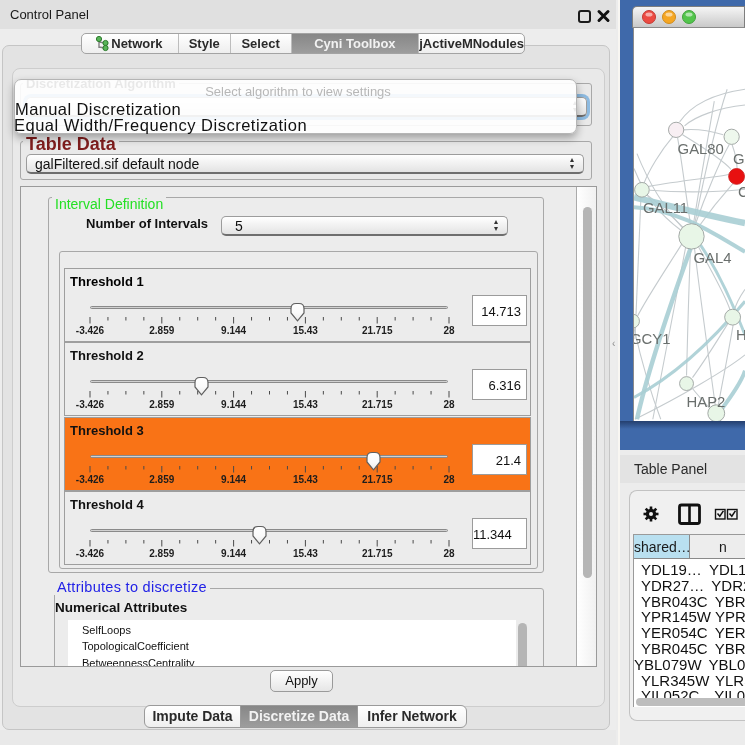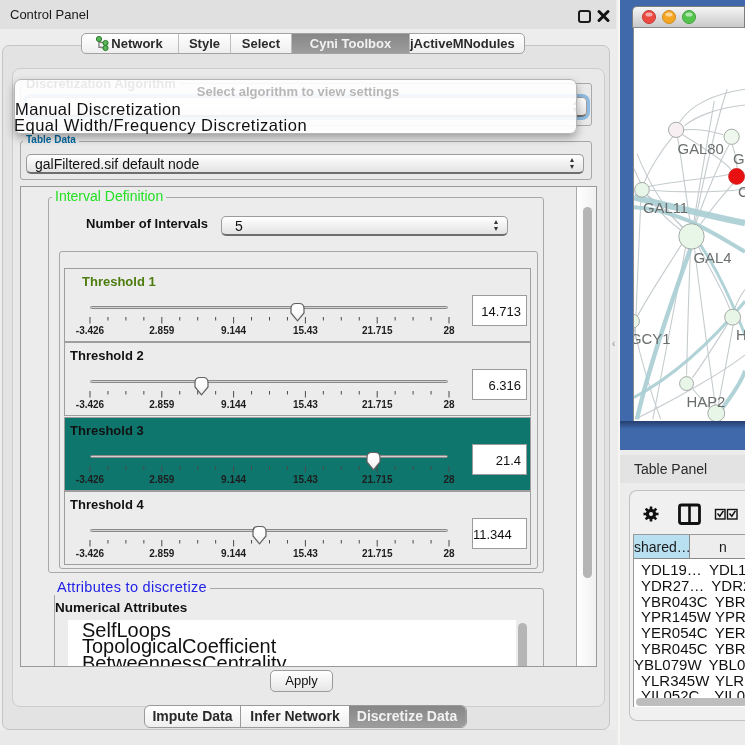--- a/index.html
+++ b/index.html
@@ -16,69 +16,69 @@
   </svg>
 
 <div class="abs" style="left:2px;top:45px;width:608px;height:685px;background:#e3e3e3;border:1px solid #c5c5c5;border-radius:7px"></div>
 
 <div class="abs" style="left:12px;top:68px;width:593px;height:639px;background:#e9e9e9;border:1px solid #cdcdcd;border-radius:8px"></div>
 
 <div class="abs" style="left:81px;top:33px;width:444px;height:21px;border:1px solid #a3a3a3;border-radius:5px;background:linear-gradient(#ffffff,#eeeeee);overflow:hidden;display:flex">
   <div style="width:97px;border-right:1px solid #bdbdbd;text-align:center;font-size:13px;font-weight:bold;color:#2a2a2a;line-height:19px;padding-left:14px">Network</div>
   <div style="width:52px;border-right:1px solid #bdbdbd;text-align:center;font-size:13px;font-weight:bold;color:#2a2a2a;line-height:19px">Style</div>
   <div style="width:61px;border-right:1px solid #bdbdbd;text-align:center;font-size:13px;font-weight:bold;color:#2a2a2a;line-height:19px">Select</div>
-  <div style="width:118px;border-right:1px solid #bdbdbd;text-align:center;font-size:13px;font-weight:bold;color:#f2f2f2;line-height:19px;background:linear-gradient(#878787,#9d9d9d)">Cyni Toolbox</div>
+  <div style="width:128px;border-right:1px solid #bdbdbd;text-align:center;font-size:13px;font-weight:bold;color:#f2f2f2;line-height:19px;background:linear-gradient(#878787,#9d9d9d)">Cyni Toolbox</div>
   <div style="flex:1;text-align:left;font-size:13px;font-weight:bold;color:#2a2a2a;line-height:19px">jActiveMNodules</div>
 </div>
 <svg class="abs" style="left:95px;top:35px" width="16" height="17" viewBox="0 0 16 17">
 <path d="M4,4 L4,13 M4,7 L10,8 M4,12 L10,13" stroke="#808080" stroke-width="1.4" fill="none"></path>
 <circle cx="4" cy="4" r="2.6" fill="#58b558" stroke="#2c7a2c" stroke-width="1"></circle>
 <circle cx="10.5" cy="8" r="2.6" fill="#58b558" stroke="#2c7a2c" stroke-width="1"></circle>
 <circle cx="10.5" cy="13" r="2.6" fill="#58b558" stroke="#2c7a2c" stroke-width="1"></circle>
 </svg>
 
 <div class="abs" style="left:20px;top:83px;width:572px;height:43px;border:1px solid #a8a8a8;border-radius:3px"></div>
 <div class="abs" style="left:23px;top:76px;background:#e9e9e9;padding:0 3px;font-size:13px;font-weight:bold;color:#1a1a1a">Discretization Algorithm</div>
 <div style="position:absolute;left:26px;top:97px;width:561px;height:20px;background:linear-gradient(#ffffff,#e3e3e3);border:1px solid #9c9c9c;border-bottom-color:#6e6e6e;border-bottom-width:2px;border-radius:5px;box-shadow:0 0 0 3px rgba(110,170,220,0.75);">
 <div style="position:absolute;left:14px;top:0;font-size:14px;color:#111;line-height:19px"></div>
 <div style="position:absolute;right:9px;top:50%;margin-top:-6px;width:0;height:0;border-left:2.8px solid transparent;border-right:2.8px solid transparent;border-bottom:4.5px solid #333"></div>
 <div style="position:absolute;right:9px;top:50%;margin-top:1.5px;width:0;height:0;border-left:2.8px solid transparent;border-right:2.8px solid transparent;border-top:4.5px solid #333"></div>
 </div>
 
 <div class="abs" style="left:20px;top:141px;width:572px;height:39px;border:1px solid #a8a8a8;border-radius:3px"></div>
-<div class="abs" style="left:23px;top:134px;background:#e9e9e9;padding:0 3px;font-size:10px;font-weight:bold;color:#0369a1">Table Data</div>
+<div class="abs" style="left:23px;top:134px;background:#e9e9e9;padding:0 3px;font-size:18px;font-weight:bold;color:#7f1d1d">Table Data</div>
 <div style="position:absolute;left:26px;top:154px;width:558px;height:20px;background:linear-gradient(#ffffff,#e3e3e3);border:1px solid #9c9c9c;border-bottom-color:#6e6e6e;border-bottom-width:2px;border-radius:5px;">
 <div style="position:absolute;left:8px;top:0;font-size:14px;color:#111;line-height:19px">galFiltered.sif default node</div>
 <div style="position:absolute;right:9px;top:50%;margin-top:-6px;width:0;height:0;border-left:2.8px solid transparent;border-right:2.8px solid transparent;border-bottom:4.5px solid #333"></div>
 <div style="position:absolute;right:9px;top:50%;margin-top:1.5px;width:0;height:0;border-left:2.8px solid transparent;border-right:2.8px solid transparent;border-top:4.5px solid #333"></div>
 </div>
 
 <div class="abs" style="left:14px;top:79px;width:563px;height:55px;background:rgba(255,255,255,0.9);border:1px solid #b5b5b5;border-radius:7px;box-shadow:0 4px 9px rgba(0,0,0,0.32);z-index:50"></div>
-<div class="abs" style="left:193px;top:84px;width:210px;text-align:center;font-size:13px;font-weight:bold;color:#b7b7b7;z-index:51">Select algorithm to view settings</div>
+<div class="abs" style="left:193px;top:84px;width:210px;text-align:center;font-size:13px;font-weight:normal;color:#b7b7b7;z-index:51">Select algorithm to view settings</div>
 <div class="abs" style="left:15px;top:100px;font-size:16.5px;letter-spacing:0.4px;font-weight:normal;color:#111;z-index:51">Manual Discretization</div>
 <div class="abs" style="left:14px;top:116px;font-size:16.5px;letter-spacing:0.5px;color:#111;z-index:51">Equal Width/Frequency Discretization</div>
 
 <div class="abs" style="left:20px;top:186px;width:577px;height:481px;border:1px solid #9a9a9a;background:#ececec;overflow:hidden">
   <div class="abs" style="left:555px;top:0;width:21px;height:480px;background:linear-gradient(90deg,#ffffff,#f0f0f0);border-left:1px solid #aaaaaa"></div>
   <div class="abs" style="left:562px;top:20px;width:9px;height:371px;background:#b5b5b5;border-radius:5px"></div>
 
   <div class="abs" style="left:27px;top:10px;width:496px;height:376px;border:1px solid #a8a8a8;border-radius:3px"></div>
-  <div class="abs" style="left:31px;top:1px;background:#ececec;padding:0 3px;font-size:14px;color:#24e024">Interval Definition</div>
+  <div class="abs" style="left:31px;top:1px;background:#ececec;padding:8px 3px;font-size:14px;color:#24e024">Interval Definition</div>
 
   <div class="abs" style="left:65px;top:29px;font-size:13px;font-weight:bold;color:#111">Number of Intervals</div>
   <div style="position:absolute;left:200px;top:29px;width:287px;height:20px;background:linear-gradient(#ffffff,#e3e3e3);border:1px solid #9c9c9c;border-bottom-color:#6e6e6e;border-bottom-width:2px;border-radius:5px;">
 <div style="position:absolute;left:13px;top:0;font-size:14px;color:#111;line-height:19px">5</div>
 <div style="position:absolute;right:9px;top:50%;margin-top:-6px;width:0;height:0;border-left:2.8px solid transparent;border-right:2.8px solid transparent;border-bottom:4.5px solid #333"></div>
 <div style="position:absolute;right:9px;top:50%;margin-top:1.5px;width:0;height:0;border-left:2.8px solid transparent;border-right:2.8px solid transparent;border-top:4.5px solid #333"></div>
 </div>
 
   <div class="abs" style="left:38px;top:64px;width:479px;height:318px;border:1px solid #a8a8a8;border-radius:3px"></div>
 
 <div style="position:absolute;left:43px;top:81px;width:467px;height:74px;border:1px solid #9e9e9e;background:#ececec">
-<div style="position:absolute;left:17px;top:5px;font-size:13px;font-weight:bold;color:#4d7c0f">Threshold 1</div>
+<div style="position:absolute;left:5px;top:5px;font-size:13px;font-weight:bold;color:#000000">Threshold 1</div>
 <div style="position:absolute;left:25px;top:37px;width:358px;height:3px;border:1px solid #8a8a8a;border-radius:2px;background:linear-gradient(#b9b9b9,#e9e9e9)"></div>
 <svg width="361" height="10" style="position:absolute;left:24px;top:48px">
         <line x1="1.00" y1="0" x2="1.00" y2="6.5" stroke="#4a4a4a" stroke-width="1"></line>
         <line x1="18.95" y1="0" x2="18.95" y2="3.5" stroke="#4a4a4a" stroke-width="1"></line>
         <line x1="36.90" y1="0" x2="36.90" y2="3.5" stroke="#4a4a4a" stroke-width="1"></line>
         <line x1="54.85" y1="0" x2="54.85" y2="3.5" stroke="#4a4a4a" stroke-width="1"></line>
         <line x1="72.80" y1="0" x2="72.80" y2="6.5" stroke="#4a4a4a" stroke-width="1"></line>
         <line x1="90.75" y1="0" x2="90.75" y2="3.5" stroke="#4a4a4a" stroke-width="1"></line>
         <line x1="108.70" y1="0" x2="108.70" y2="3.5" stroke="#4a4a4a" stroke-width="1"></line>
         <line x1="126.65" y1="0" x2="126.65" y2="3.5" stroke="#4a4a4a" stroke-width="1"></line>
@@ -151,21 +151,21 @@
           <linearGradient id="thg2" x1="0" y1="0" x2="0" y2="1">
             <stop offset="0" stop-color="#ffffff"></stop>
             <stop offset="0.55" stop-color="#fafafa"></stop>
             <stop offset="1" stop-color="#ebebeb"></stop>
           </linearGradient>
         </defs>
         <path d="M2,6.5 Q2,1.5 7,1.5 L10,1.5 Q15,1.5 15,6.5 L15,11 L8.5,18.8 L2,11 Z" fill="url(#thg2)" stroke="#5f5f5f" stroke-width="1.2"></path>
       </svg>
 <div style="position:absolute;left:407px;top:26px;width:55px;height:31px;background:#fff;border:1px solid #9b9b9b;font-size:13px;color:#111;text-align:right;line-height:31px;padding-right:5px">6.316</div>
 </div>
-    <div style="position:absolute;left:43px;top:230px;width:467px;height:74px;border:1px solid #9e9e9e;background:#0f766e">
+    <div style="position:absolute;left:43px;top:230px;width:467px;height:74px;border:1px solid #9e9e9e;background:#f97316">
 <div style="position:absolute;left:5px;top:5px;font-size:13px;font-weight:bold;color:#111">Threshold 3</div>
 <div style="position:absolute;left:25px;top:37px;width:358px;height:3px;border:1px solid #8a8a8a;border-radius:2px;background:linear-gradient(#b9b9b9,#e9e9e9)"></div>
 <svg width="361" height="10" style="position:absolute;left:24px;top:48px">
         <line x1="1.00" y1="0" x2="1.00" y2="6.5" stroke="#4a4a4a" stroke-width="1"></line>
         <line x1="18.95" y1="0" x2="18.95" y2="3.5" stroke="#4a4a4a" stroke-width="1"></line>
         <line x1="36.90" y1="0" x2="36.90" y2="3.5" stroke="#4a4a4a" stroke-width="1"></line>
         <line x1="54.85" y1="0" x2="54.85" y2="3.5" stroke="#4a4a4a" stroke-width="1"></line>
         <line x1="72.80" y1="0" x2="72.80" y2="6.5" stroke="#4a4a4a" stroke-width="1"></line>
         <line x1="90.75" y1="0" x2="90.75" y2="3.5" stroke="#4a4a4a" stroke-width="1"></line>
         <line x1="108.70" y1="0" x2="108.70" y2="3.5" stroke="#4a4a4a" stroke-width="1"></line>
@@ -244,32 +244,32 @@
         </defs>
         <path d="M2,6.5 Q2,1.5 7,1.5 L10,1.5 Q15,1.5 15,6.5 L15,11 L8.5,18.8 L2,11 Z" fill="url(#thg4)" stroke="#5f5f5f" stroke-width="1.2"></path>
       </svg>
 <div style="position:absolute;left:407px;top:26px;width:55px;height:31px;background:#fff;border:1px solid #9b9b9b;font-size:13px;color:#111;line-height:31px;padding-right:5px">11.344</div>
 </div>
 
   <div class="abs" style="left:33px;top:401px;width:490px;height:130px;border:1px solid #a8a8a8;border-radius:3px"></div>
   <div class="abs" style="left:33px;top:392px;background:#ececec;padding:0 3px;font-size:14.5px;letter-spacing:0.3px;color:#2222e6">Attributes to discretize</div>
   <div class="abs" style="left:34px;top:413px;font-size:13.5px;font-weight:bold;color:#111">Numerical Attributes</div>
   <div class="abs" style="left:47px;top:433px;width:461px;height:47px;background:#ffffff;overflow:hidden">
-    <div style="padding:2px 0 0 14px;font-size:20px;color:#111;line-height:16.3px">SelfLoops<br>TopologicalCoefficient<br>BetweennessCentrality</div>
+    <div style="padding:2px 0 0 14px;font-size:11px;color:#111;line-height:16.3px">SelfLoops<br>TopologicalCoefficient<br>BetweennessCentrality</div>
   </div>
   <div class="abs" style="left:495px;top:433px;width:13px;height:47px;background:#ececec"></div>
   <div class="abs" style="left:497px;top:436px;width:9px;height:60px;background:#b5b5b5;border-radius:5px"></div>
 </div>
 
 <div class="abs" style="left:270px;top:670px;width:63px;height:22px;background:linear-gradient(#ffffff,#e6e6e6);border:1px solid #9a9a9a;border-radius:5px;text-align:center;font-size:13px;color:#111;line-height:20px">Apply</div>
 
 <div class="abs" style="left:144px;top:705px;width:323px;height:23px;border:1px solid #9a9a9a;border-radius:6px;background:linear-gradient(#ffffff,#efefef);overflow:hidden;display:flex">
   <div style="width:96px;border-right:1px solid #9a9a9a;text-align:center;font-size:14px;font-weight:bold;color:#2a2a2a;line-height:21px">Impute Data</div>
+  <div style="width:117px;border-right:1px solid #9a9a9a;text-align:center;font-size:14px;font-weight:bold;color:#f2f2f2;line-height:21px;background:linear-gradient(#878787,#9d9d9d)">Discretize Data</div>
   <div style="flex:1;text-align:center;font-size:14px;font-weight:bold;color:#2a2a2a;line-height:21px">Infer Network</div>
-  <div style="width:117px;border-right:1px solid #9a9a9a;text-align:center;font-size:14px;font-weight:bold;color:#f2f2f2;line-height:21px;background:linear-gradient(#878787,#9d9d9d)">Discretize Data</div>
 </div>
 
 <div class="abs" style="left:616px;top:0;width:4px;height:745px;background:#ececec"></div>
 <div class="abs" style="left:618px;top:0;width:2px;height:745px;background:#f8f6f2"></div>
 <div class="abs" style="left:612px;top:338px;font-size:10px;color:#8a8a8a">‹</div>
 
 <div class="abs" style="left:620px;top:0;width:125px;height:450px;background:#3f69aa"></div>
 <div class="abs" style="left:632px;top:6px;width:113px;height:22px;background:linear-gradient(#f5f5f5,#c9c9c9);border:1px solid #7e7e7e;border-bottom-color:#8a8a8a;border-radius:5px 0 0 0"></div>
 <svg class="abs" style="left:632px;top:6px" width="113" height="22">
   <circle cx="17" cy="11" r="6.5" fill="#ec4b42" stroke="#c33b34" stroke-width="1"></circle>

